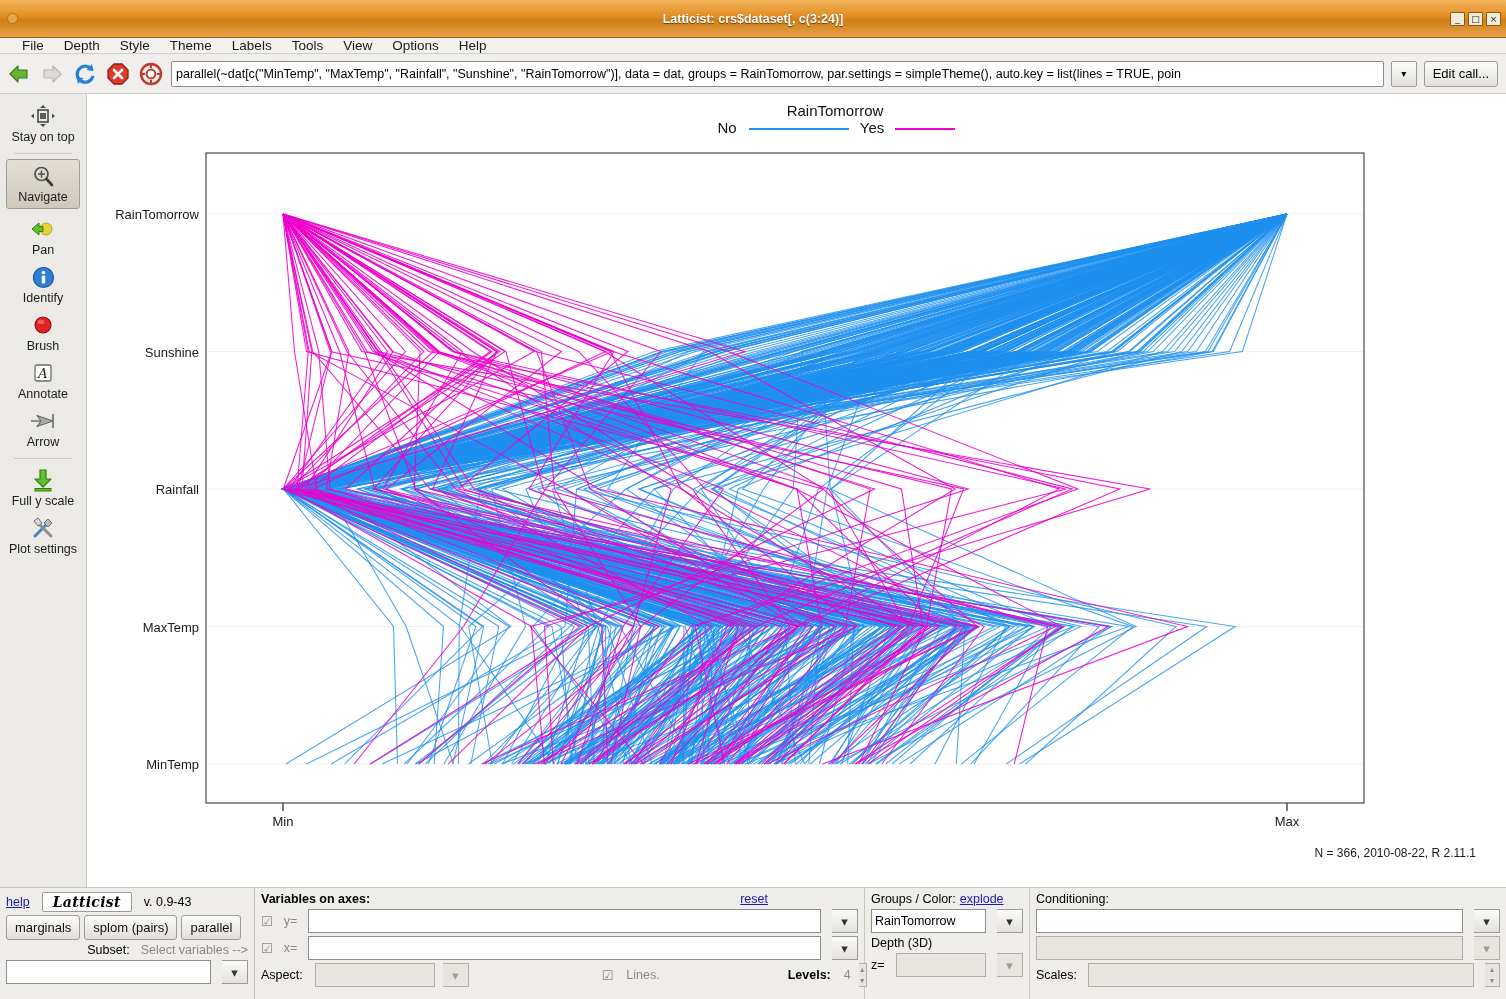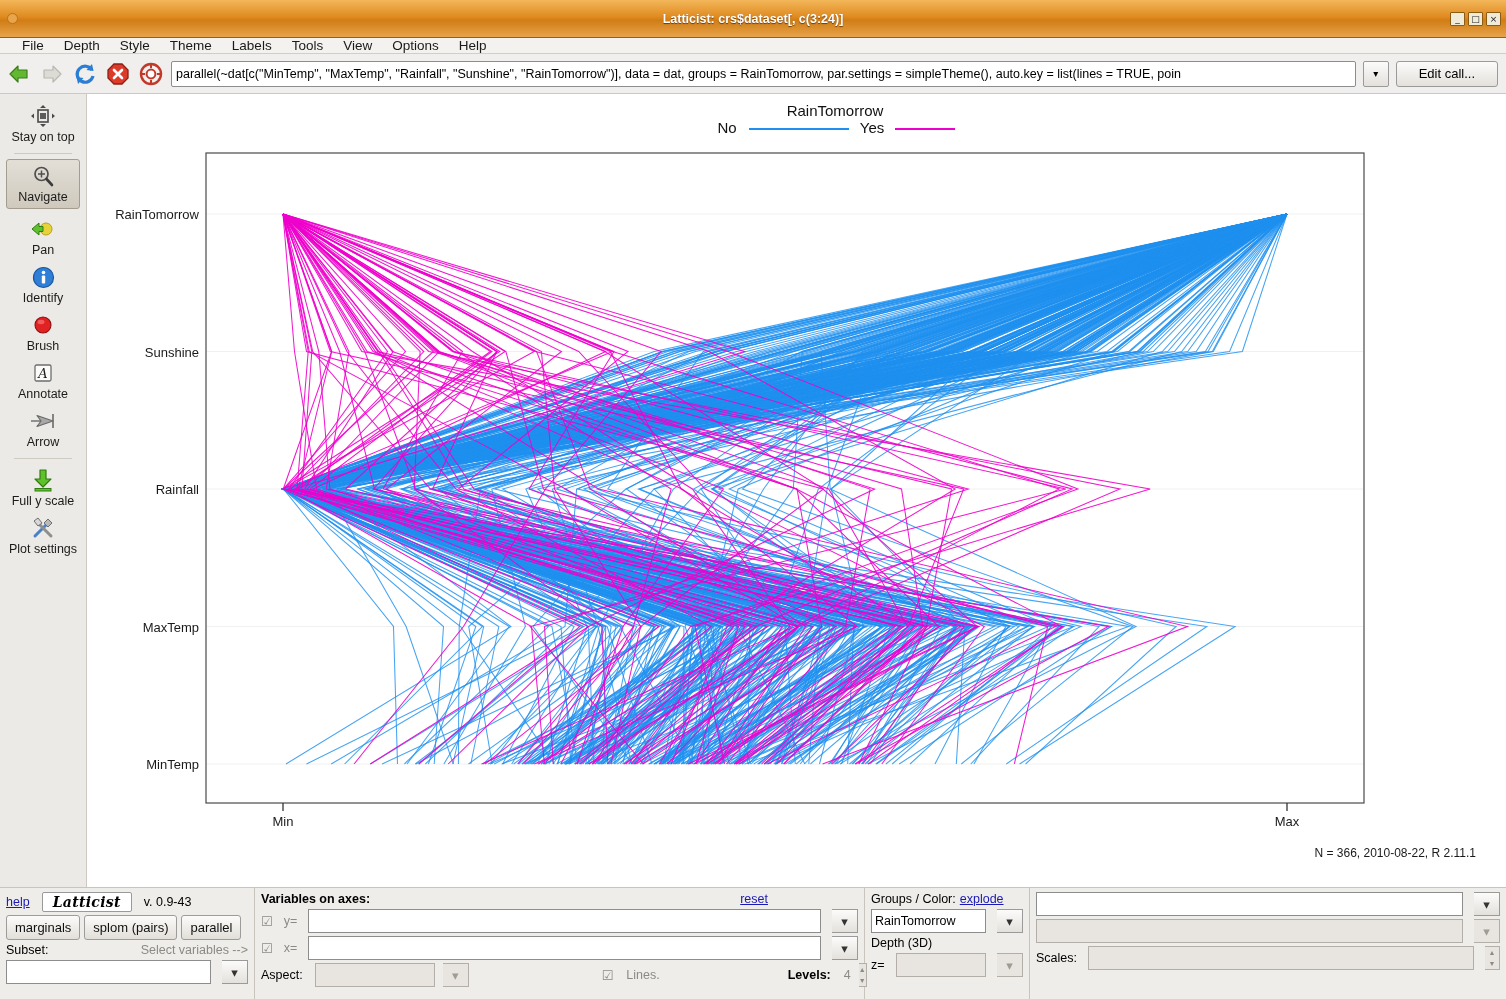--- a/index.html
+++ b/index.html
@@ -54,21 +54,21 @@
     display:flex; align-items:center; padding:0 4px;
     font-size:12.5px; white-space:nowrap; overflow:hidden;
     font-family:"Liberation Sans", sans-serif;
   }
   #calldrop {
     width:26px; height:26px; background:linear-gradient(to bottom,#fbfbfa,#e4e1dc);
     border:1px solid #9a9a9a; border-radius:2px;
     display:flex; align-items:center; justify-content:center; font-size:10px;
   }
   #editcall {
-    height:26px; padding:0 22px;
+    height:26px; padding:0 8px;
     background:linear-gradient(to bottom,#fbfbfa,#e4e1dc);
     border:1px solid #9a9a9a; border-radius:3px;
     display:flex; align-items:center; font-size:13px; margin-right:2px;
   }
 
   
   #mainrow { display:flex; height:793px; }
 
   
   #sidebar {
@@ -705,21 +705,21 @@
     <div class="row" style="gap:12px">
       <a class="lnk" href="#">help</a>
       <span class="logo">Latticist</span>
       <span>v. 0.9-43</span>
     </div>
     <div class="row" style="gap:4px">
       <div class="btn">marginals</div>
       <div class="btn">splom (pairs)</div>
       <div class="btn">parallel</div>
     </div>
-    <div class="row" style="justify-content:space-between">
+    <div class="row" style="justify-content:flex-end">
       <span>Subset:</span>
       <span class="muted">Select variables --&gt;</span>
     </div>
     <div class="row combo">
       <div class="txtin"></div>
       <div class="dropbtn cb">▾</div>
     </div>
   </div>
 
   <div class="bpanel" style="width:610px">
@@ -769,20 +769,23 @@
       <span>Depth (3D)</span>
     </div>
     <div class="row combo" style="align-items:center">
       <span>z=</span>
       <div class="txtin dis"></div>
       <div class="dropbtn dis cb">▾</div>
     </div>
   </div>
 
   <div class="bpanel" style="flex:1;border-right:none">
+    <div class="row">
+      <span>Conditioning:</span>
+    </div>
     <div class="row combo">
       <div class="txtin"></div>
       <div class="dropbtn cb">▾</div>
     </div>
     <div class="row combo">
       <div class="txtin dis"></div>
       <div class="dropbtn dis cb">▾</div>
     </div>
     <div class="row combo" style="align-items:center">
       <span>Scales:</span>

